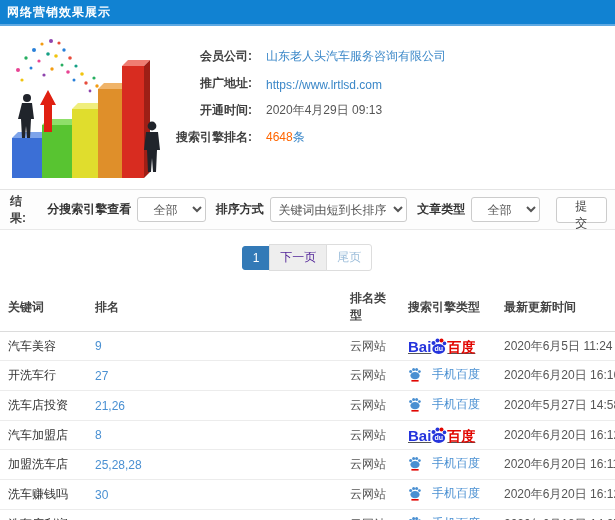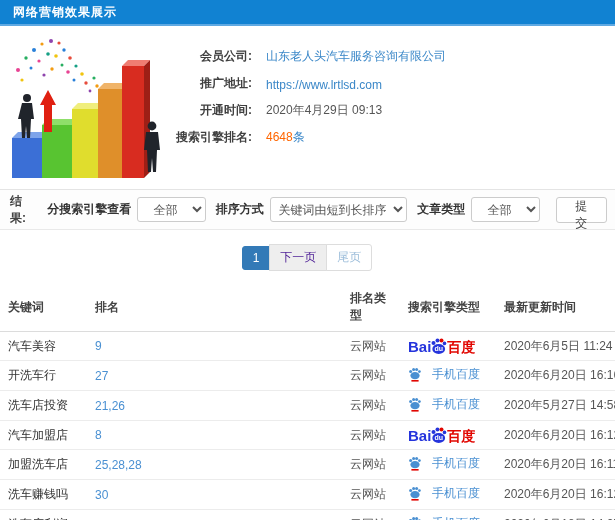--- a/index.html
+++ b/index.html
@@ -1,20 +1,20 @@
 <!DOCTYPE html>
 <html><head>
 <meta charset="utf-8">
 <style>
   * { margin:0; padding:0; box-sizing:border-box; }
   html,body { background:#fff; }
   body { width:615px; height:520px; font-family:"Liberation Sans","DejaVu Sans",sans-serif; font-size:12px; color:#333; overflow:hidden; }
 
   
-  .topbar { height:26px; background:#1182d2; border-bottom:2px solid #5fa9e2; display:flex; align-items:center; padding-left:13px; }
+  .topbar { height:26px; background:#1182d2; border-bottom:2px solid #5fa9e2; display:flex; align-items:center; padding-left:7px; }
   .topbar .title { color:#fff; font-size:12px; font-weight:bold; letter-spacing:1px; }
 
   
   .info-section { display:flex; height:163px; padding:2px 10px 0 4px; }
   .chart-art { width:158px; height:160px; flex:none; }
   .info-rows { flex:1; padding-top:10px; }
   .info-row { display:flex; align-items:flex-end; height:27px; }
   .info-label { width:90px; text-align:right; font-weight:bold; color:#404040; flex:none; }
   .info-value { margin-left:14px; color:#555; }
   .info-value.link { color:#3a87c8; text-decoration:none; cursor:pointer; }
@@ -41,21 +41,21 @@
 
   
   table { width:100%; border-collapse:collapse; table-layout:fixed; }
   th { text-align:left; font-size:12px; color:#444; font-weight:bold; padding:7px 8px; border-bottom:1px solid #dcdcdc; }
   td { font-size:12px; color:#555; padding:5px 8px; border-bottom:1px solid #ececec; height:27px; overflow:hidden; white-space:nowrap; }
   td.c-keyword { color:#333; }
   td.c-rank { color:#4a90d2; }
   .col-kw { width:87px; } .col-rank { width:255px; } .col-rtype { width:58px; } .col-engine { width:96px; } .col-time { width:auto; }
 
   
-  .baidu-logo { display:inline-flex; align-items:flex-end; line-height:1; }
+  .baidu-logo { display:inline-flex; align-items:flex-end; line-height:1;text-decoration:underline; }
   .baidu-logo .bai { color:#2534dc; font-weight:bold; font-size:15px; font-family:"Liberation Sans",sans-serif; }
   .baidu-logo .cn { color:#e10601; font-weight:bold; font-size:14px; }
   .mobile-engine { display:inline-flex; align-items:center; color:#4a90d2; }
   .mobile-engine .m-label { margin-left:10px; }
 </style>
 </head>
 <body>
 
 <div class="topbar">
   <span class="title">网络营销效果展示</span>

